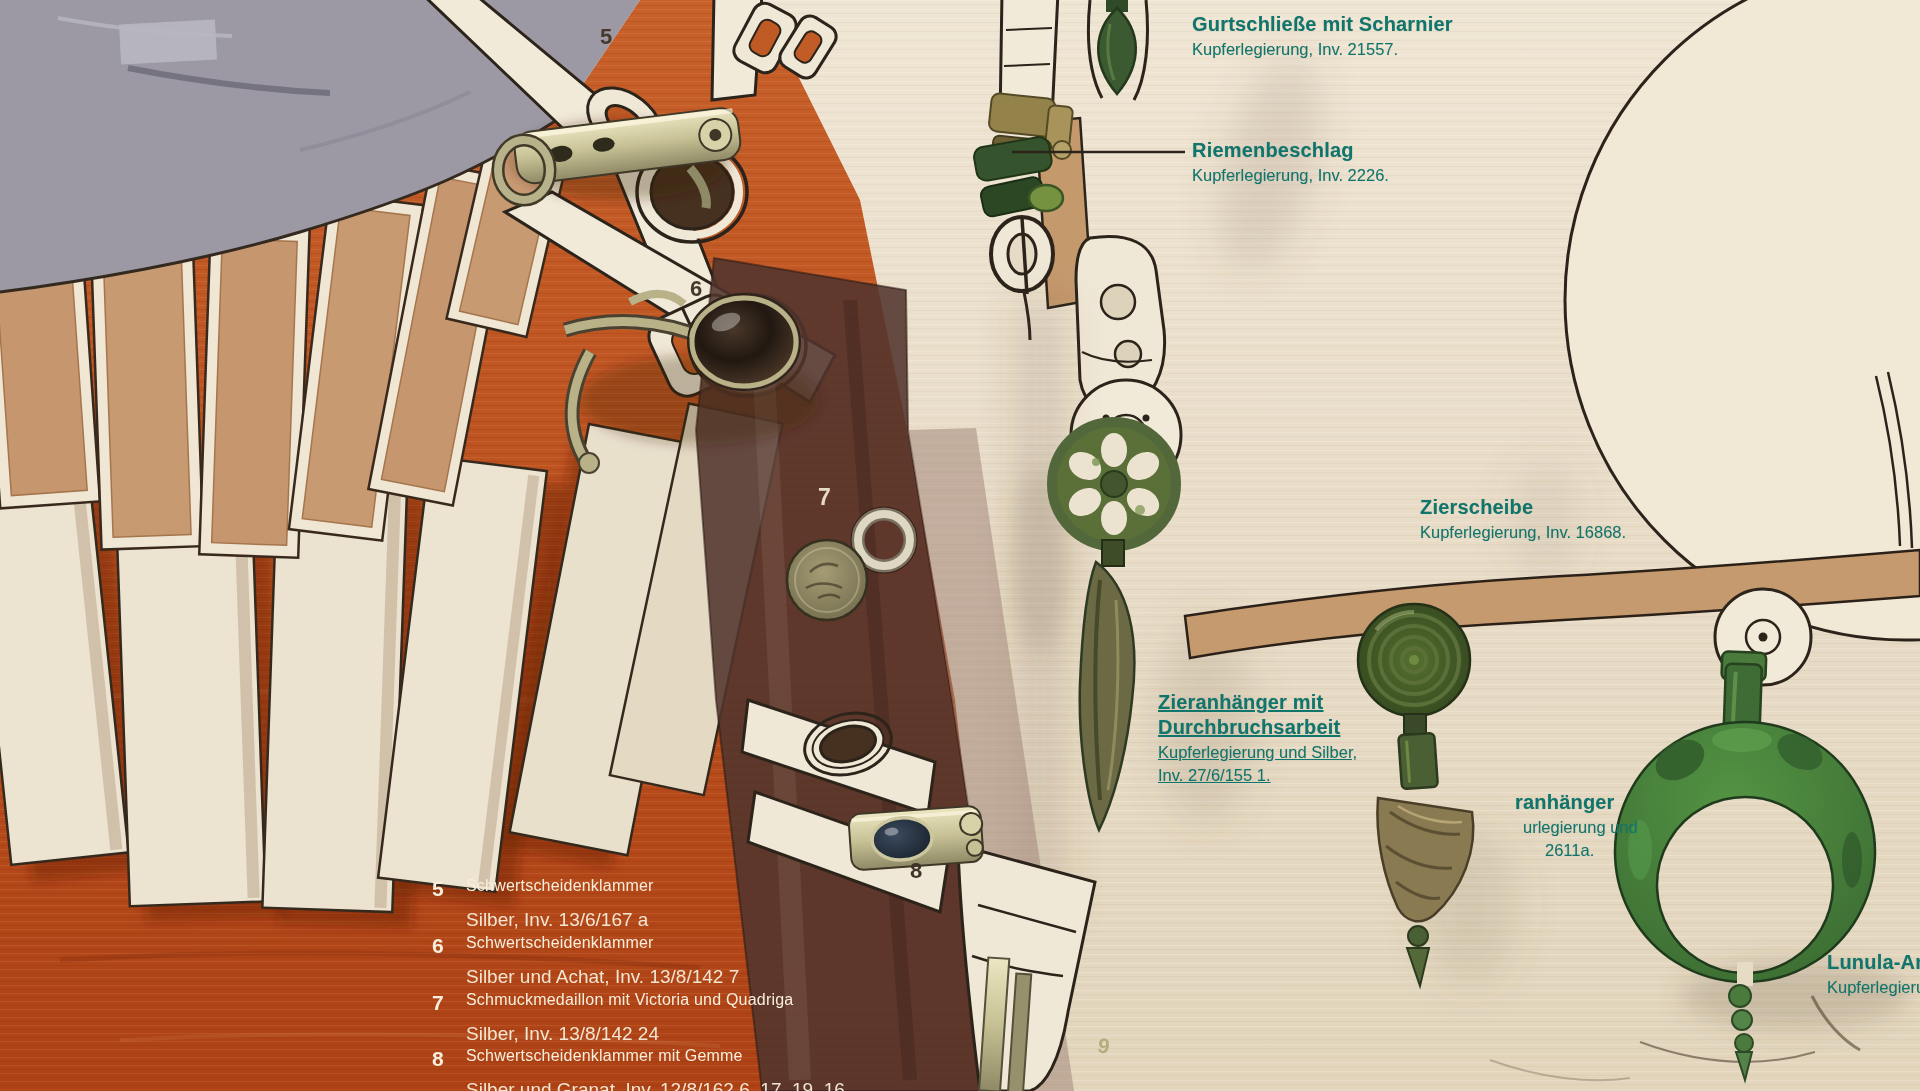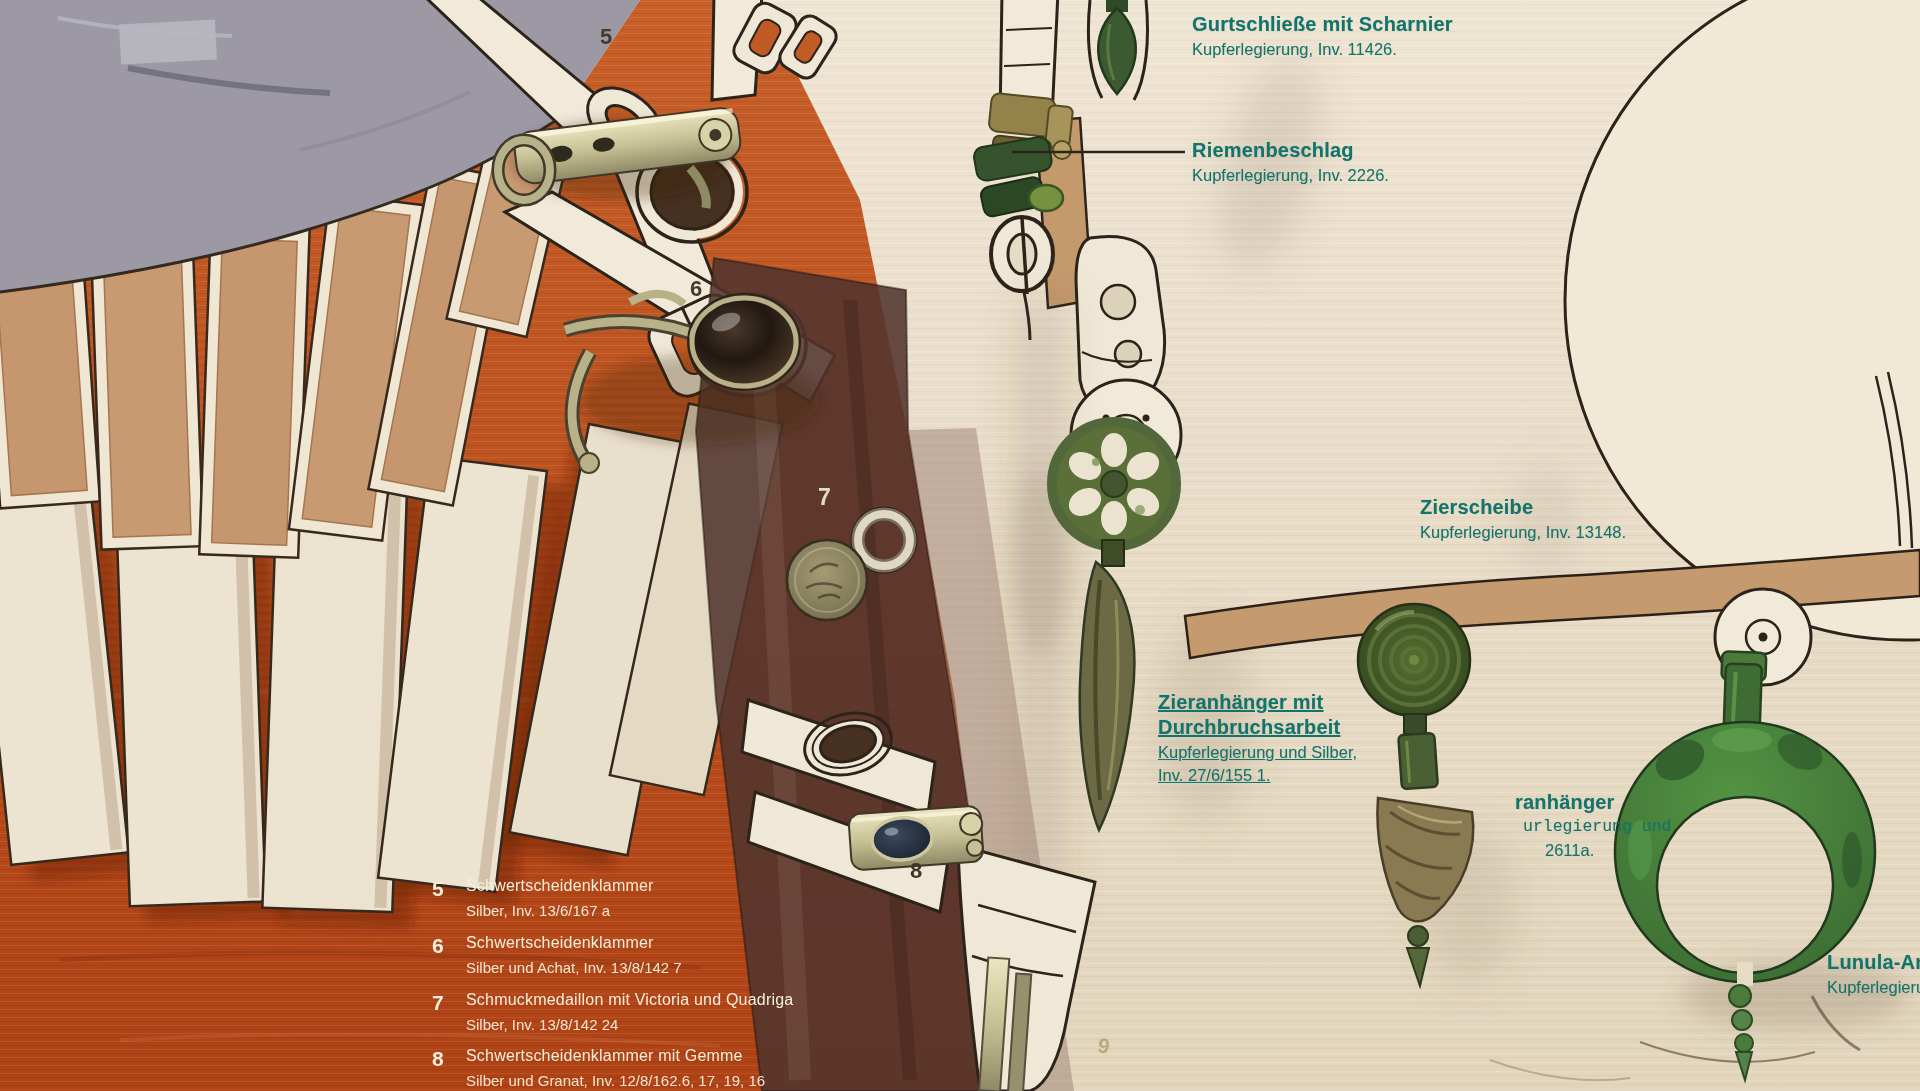--- a/index.html
+++ b/index.html
@@ -9,21 +9,21 @@
     background:#e9decb;
   }
   #art{position:absolute;left:0;top:0;width:1920px;height:1091px;}
   .callout{position:absolute;color:#0f766e;line-height:1.25;}
   .callout .t{font-weight:bold;font-size:20px;letter-spacing:.2px;text-shadow:0 0 1px rgba(70,55,35,.25);}
   .callout .s{font-size:16.5px;margin-top:2px;text-shadow:0 0 1px rgba(70,55,35,.2);}
   .legend-item{position:absolute;color:#f7efdc;line-height:1.2;}
   .legend-item .row{display:flex;gap:10px;}
   .legend-item .num{font-weight:bold;font-size:21px;width:24px;text-align:left;}
   .legend-item .t{font-weight:normal;font-size:16px;letter-spacing:.2px;}
-  .legend-item .s{font-size:15px;margin-left:34px;margin-top:1px;opacity:.95;}
+  .legend-item .s{font-size:19px;margin-left:34px;margin-top:8px;opacity:.95;}
   .marker{position:absolute;font-weight:bold;}
 </style>
 </head>
 <body>
 
 <div id="stage">
 
 <svg id="art" viewBox="0 0 1920 1091" xmlns="http://www.w3.org/2000/svg">
 <defs>
   <linearGradient id="creamGrad" x1="0" y1="0" x2="0" y2="1">
@@ -419,43 +419,43 @@
   <circle cx="1744" cy="1043" r="9" fill="#4a7a3c" stroke="#2c4a24" stroke-width="2"></circle>
   <path d="M1736,1052 L1752,1052 L1745,1080 Z" fill="#55824a" stroke="#2c4a24" stroke-width="2"></path>
 </g>
 
 <line x1="1012" y1="152" x2="1185" y2="152" stroke="#2c241b" stroke-width="2.5"></line>
 
 </svg>
 
 <div class="callout" style="left:1192px;top:12px;">
   <div class="t">Gurtschließe mit Scharnier</div>
-  <div class="s">Kupferlegierung, Inv. 11426.</div>
+  <div class="s">Kupferlegierung, Inv. 21557.</div>
 </div>
 
 <div class="callout" style="left:1192px;top:138px;">
   <div class="t">Riemenbeschlag</div>
   <div class="s">Kupferlegierung, Inv. 2226.</div>
 </div>
 
 <div class="callout" style="left:1420px;top:495px;">
   <div class="t">Zierscheibe</div>
-  <div class="s">Kupferlegierung, Inv. 13148.</div>
+  <div class="s">Kupferlegierung, Inv. 16868.</div>
 </div>
 
 <div class="callout" style="left:1158px;top:690px;text-decoration:underline;">
   <div class="t">Zieranhänger mit</div>
   <div class="t">Durchbruchsarbeit</div>
   <div class="s">Kupferlegierung und Silber,</div>
   <div class="s">Inv. 27/6/155 1.</div>
 </div>
 
 <div class="callout" style="left:1515px;top:790px;">
   <div class="t">ranhänger</div>
-  <div class="s" style="margin-left:8px;font-family:Liberation Mono, monospace;">urlegierung und</div>
+  <div class="s" style="margin-left:8px;">urlegierung und</div>
   <div class="s" style="margin-left:30px;">2611a.</div>
 </div>
 
 <div class="callout" style="left:1827px;top:950px;white-space:nowrap;">
   <div class="t">Lunula-Anh</div>
   <div class="s">Kupferlegieru</div>
 </div>
 
 <div class="legend-item" style="left:432px;top:876px;">
   <div class="row">

